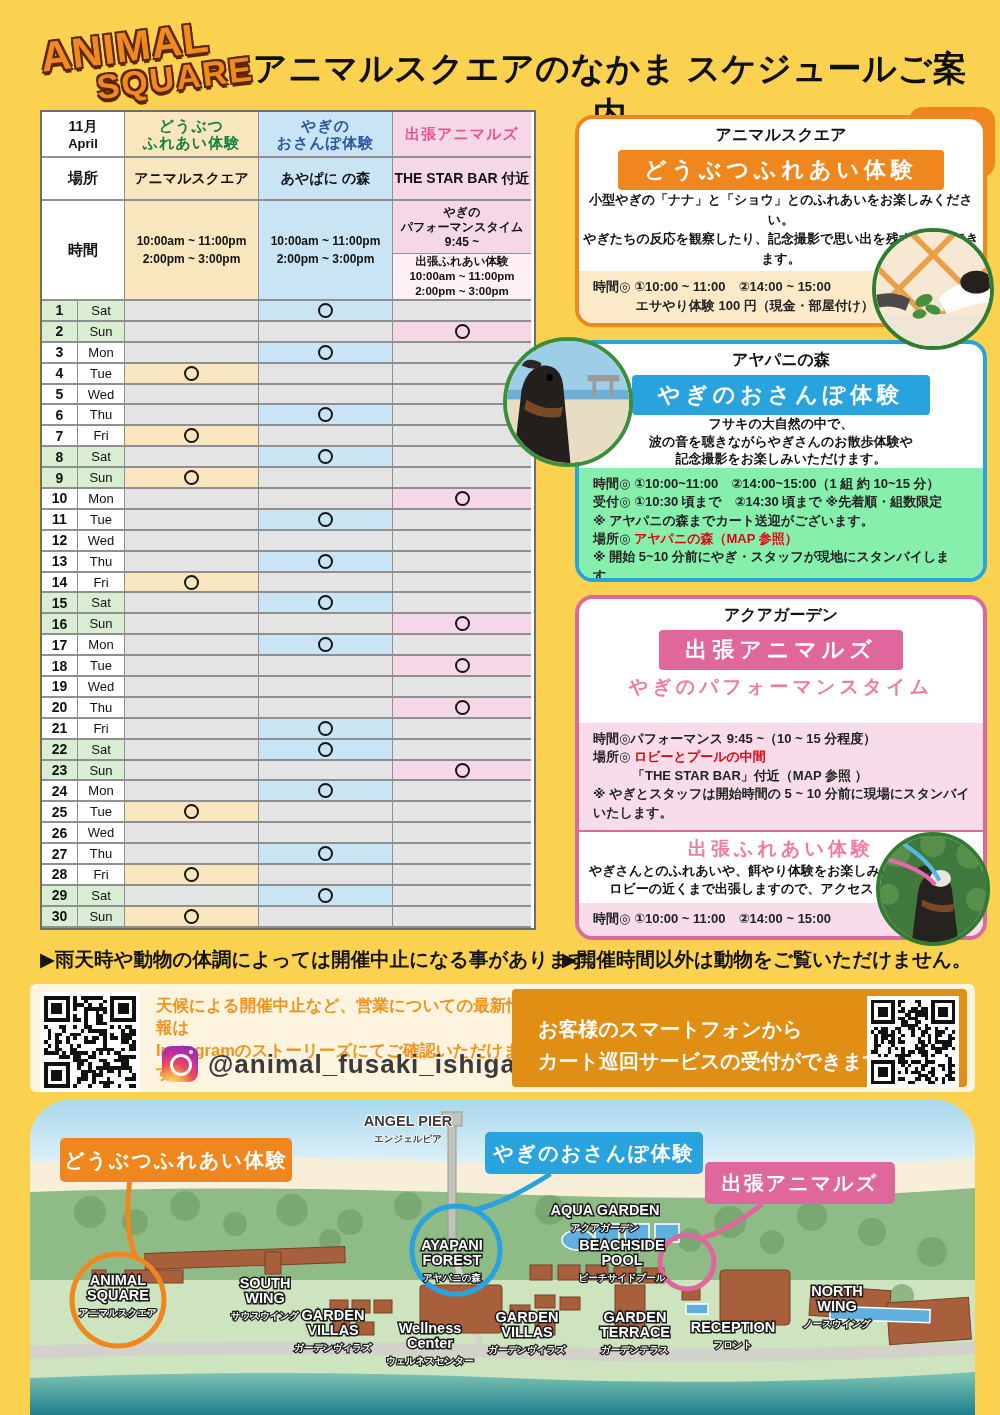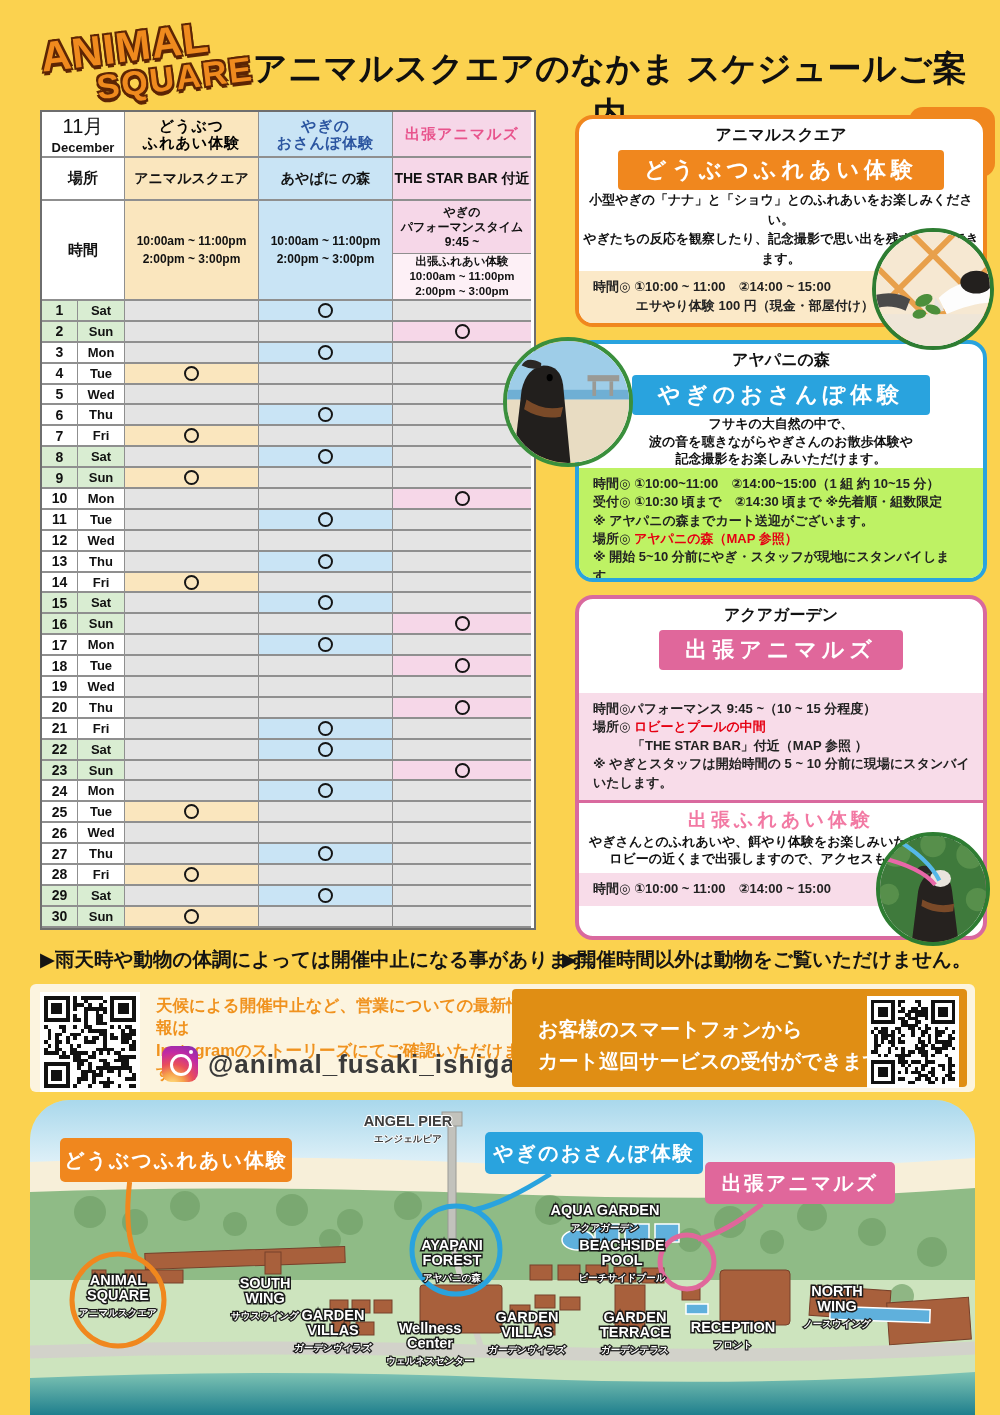--- a/index.html
+++ b/index.html
@@ -17,57 +17,57 @@
     font-size:34px;font-weight:900;letter-spacing:.5px;color:#101010}
 
   
   .sched{position:absolute;left:40px;top:110px;width:492px;border:2.5px solid #6e6e6e;background:#fff}
   .srow{display:flex}
   .cell{box-sizing:border-box;border-right:1.5px solid #8f8f8f;border-bottom:2px solid #8f8f8f;
         display:flex;align-items:center;justify-content:center;text-align:center;flex-direction:column}
   .cell:last-child{border-right:none}.wm{width:83px}.wa{width:134px}.wb{width:134px}.wc{width:138px}
   .h45{height:46px}.h43{height:43px}.h100{height:100px}
   .bgA{background:#FAE6BE}.bgB{background:#C9E4F5}.bgC{background:#F6D7E8}
-  .hdA{color:#000000}.hdB{color:#2B55A0}.hdC{color:#E8538C}
+  .hdA{color:#15803d}.hdB{color:#2B55A0}.hdC{color:#E8538C}
   .colhead{font-weight:900;font-size:15px;line-height:1.15;letter-spacing:1px}
   .monthcell{font-weight:700}
-  .month-jp{font-size:20px;font-weight:400}.month-en{font-size:13px;font-weight:700}
+  .month-jp{font-size:14px;font-weight:700}.month-en{font-size:13px;font-weight:700}
   .rowlabel{font-size:15px;font-weight:800;background:#fff}
   .placeval{font-size:14px;font-weight:800;line-height:1.2}
   .timeval{font-size:12px;font-weight:700;line-height:1.5}
   .tcol{padding:0;align-items:stretch}
   .tc-top{flex:11;background:#F6D7E8;display:flex;align-items:center;justify-content:center;
           border-bottom:1.5px solid #8f8f8f;font-size:12px;font-weight:800;line-height:1.25}
   .tc-bot{flex:9;background:#FDF0F6;display:flex;align-items:center;justify-content:center;
           font-size:11.5px;font-weight:800;line-height:1.3}
   .drow{display:flex;height:20.9px}
   .dnum,.ddow,.dcell{box-sizing:border-box;border-right:1.5px solid #8f8f8f;border-bottom:2px solid #8f8f8f;
         display:flex;align-items:center;justify-content:center}
   .dnum{width:36px;font-size:14px;font-weight:800;background:#fff}
-  .ddow{width:47px;font-size:13px;font-weight:700;background:#fff}
+  .ddow{width:47px;font-size:13px;font-weight:400;background:#fff}
   .we{background:#D9EDD2}
   .dcell{background:#E4E4E4}
   .dcell.c1{width:134px}.dcell.c2{width:134px}.dcell.c3{width:138px;border-right:none}
   .dcell.c1.on{background:#FAE6BE}.dcell.c2.on{background:#C9E4F5}.dcell.c3.on{background:#F6D7E8}
   .mark{width:11px;height:11px;border:2.5px solid #151515;border-radius:50%}
 
   
   .cardwrap{position:absolute;left:575px;width:412px}
   .accent{position:absolute;right:-8px;top:-8px;width:86px;height:70px;background:#F0871E;border-radius:14px}
   .card{position:relative;background:#fff;border-radius:18px;display:flex;flex-direction:column;overflow:hidden;box-sizing:border-box}
   .card.c-or{border:4px solid #F0871E}
   .card.c-bl{border:4px solid #29A3DE}
   .card.c-pk{border:4px solid #D9699E}
   .loc-title{font-size:16px;font-weight:800;text-align:center;margin-top:6px}
   .banner{align-self:center;margin-top:4px;padding:5px 26px;border-radius:4px;color:#fff;
           font-size:22px;font-weight:900;letter-spacing:5px}
   .banner.b-or{background:#F0871E}.banner.b-bl{background:#29A3DE}.banner.b-pk{background:#E0679B}
   .desc{font-size:13px;font-weight:800;text-align:center;line-height:1.5;}
   .details{margin-top:auto;padding:7px 10px 8px 14px}
-  .details.d-or{background:#FBE9C8}.details.d-bl{background:#bef264}.details.d-pk{background:#F8DCE9}
+  .details.d-or{background:#FBE9C8}.details.d-bl{background:#86efac}.details.d-pk{background:#F8DCE9}
   .dtl-line{font-size:13px;font-weight:700;line-height:1.42;color:#222}
   .dtl-line .red{color:#E50012}
   .subtt{font-size:19px;font-weight:900;letter-spacing:4px;color:#F279A3;text-align:center;margin-top:4px}
   .divider{height:2.5px;background:#D9699E}
   .sec{display:flex;flex-direction:column}
   .photo{position:absolute;border-radius:50%;overflow:hidden;box-sizing:border-box}
   .photo svg{display:block;width:100%;height:100%}
   .ph1{left:872px;top:228px;width:122px;height:122px;border:4px solid #2E7D32;z-index:5}
   .ph2{left:503px;top:337px;width:130px;height:130px;border:4px solid #3A8F3C;z-index:5}
   .ph3{left:876px;top:832px;width:114px;height:114px;border:4px solid #2E7D32;z-index:5}
@@ -103,21 +103,21 @@
 <div class="logo">
   <div class="l1">ANIMAL</div>
   <div class="l2">SQUARE</div>
 </div>
 <div class="main-title">アニマルスクエアのなかま スケジュールご案内</div>
 
 <div class="sched">
   <div class="srow h45">
     <div class="cell wm monthcell">
       <span class="month-jp">11月</span>
-      <span class="month-en">December</span>
+      <span class="month-en">April</span>
     </div>
     <div class="cell wa bgA colhead hdA pre">どうぶつ
 ふれあい体験</div>
     <div class="cell wb bgB colhead hdB pre">やぎの
 おさんぽ体験</div>
     <div class="cell wc bgC colhead hdC pre">出張アニマルズ</div>
   </div>
   <div class="srow h43">
     <div class="cell wm rowlabel">場所</div>
     <div class="cell wa bgA placeval">アニマルスクエア</div>
@@ -467,20 +467,21 @@
     <path d="M16,48 q14,10 30,6 l-2,8 q-16,3 -30,-6 z" fill="#7a4a28"></path>
     <ellipse cx="35" cy="30" rx="2.5" ry="3" fill="#000"></ellipse>
   </svg>
 </div>
 
 <div class="cardwrap" style="top:595px">
   <div class="card c-pk" style="height:345px">
     <div class="sec">
       <div class="loc-title">アクアガーデン</div>
       <div class="banner b-pk">出張アニマルズ</div>
+      <div class="subtt">やぎのパフォーマンスタイム</div>
       <div class="details d-pk" style="font-size:12.6px;margin-top:23px;text-align:left">
           <div class="dtl-line"><span>時間◎パフォーマンス  9:45 ~（10 ~ 15 分程度）</span></div>
           <div class="dtl-line"><span>場所◎ </span><span class="red">ロビーとプールの中間</span></div>
           <div class="dtl-line"><span>　　　「THE STAR BAR」付近（MAP 参照 ）</span></div>
           <div class="dtl-line"><span>※ やぎとスタッフは開始時間の 5 ~ 10 分前に現場にスタンバイいたします。</span></div>
         </div>
     </div>
     <div class="divider"></div>
     <div class="sec">
       <div class="subtt">出張ふれあい体験</div>

